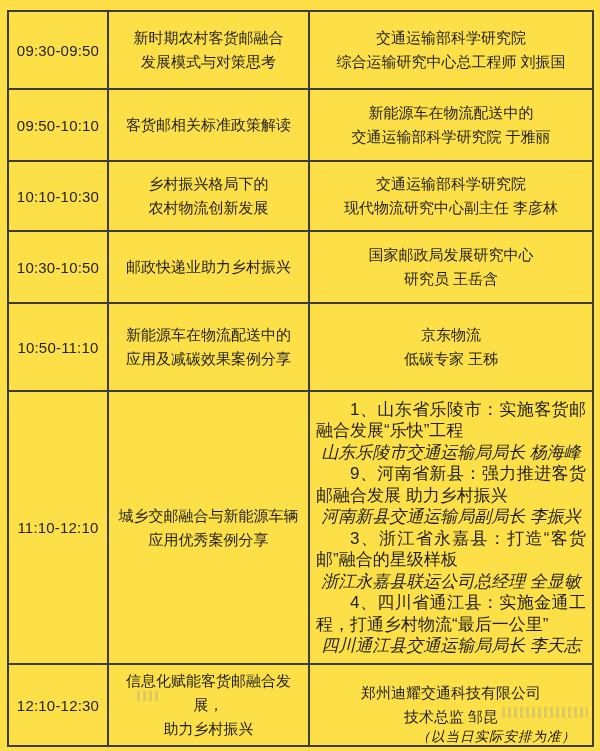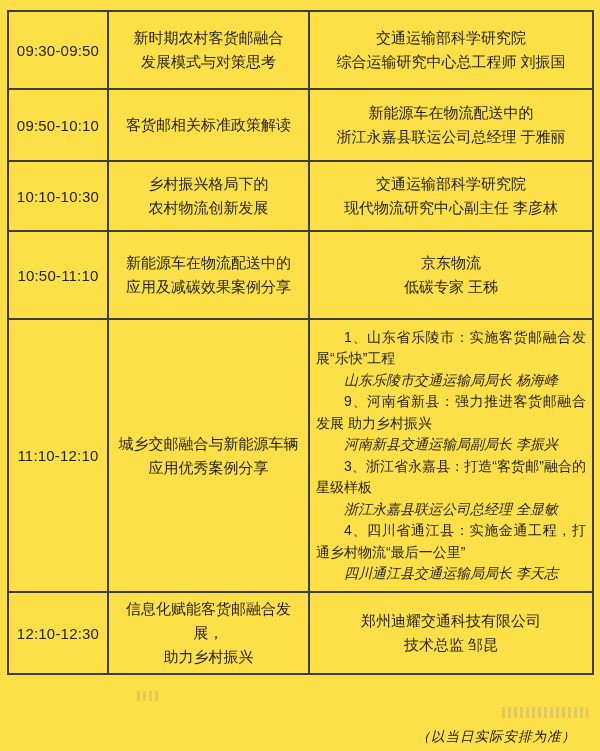--- a/index.html
+++ b/index.html
@@ -43,21 +43,21 @@
     line-height: 24px;
     color: #1f1f1f;
   }
   td.cases {
     text-align: left;
     vertical-align: middle;
     padding: 8px 10px;
   }
   td.cases p {
     margin: 0;
-    font-size: 14px;
+    font-size: 17px;
     line-height: 21.5px;
     color: #1f1f1f;
   }
   .case-item {
     text-indent: 2em;
     text-align: justify;
   }
   .case-name {
     font-style: italic;
   }
@@ -106,36 +106,46 @@
         </td>
       </tr>
 
       <tr style="height:72px">
         <td class="time">09:50-10:10</td>
         <td class="topic">
           <div>客货邮相关标准政策解读</div>
         </td>
         <td class="speaker">
           <div>新能源车在物流配送中的</div>
-          <div>浙江永嘉县联运公司总经理  于雅丽</div>
+          <div>交通运输部科学研究院  于雅丽</div>
         </td>
       </tr>
 
       <tr style="height:70px">
         <td class="time">10:10-10:30</td>
         <td class="topic">
           <div>乡村振兴格局下的</div>
           <div>农村物流创新发展</div>
         </td>
         <td class="speaker">
           <div>交通运输部科学研究院</div>
           <div>现代物流研究中心副主任  李彦林</div>
         </td>
       </tr>
 
+      <tr style="height:72px">
+        <td class="time">10:30-10:50</td>
+        <td class="topic">
+          <div>邮政快递业助力乡村振兴</div>
+        </td>
+        <td class="speaker">
+          <div>国家邮政局发展研究中心</div>
+          <div>研究员  王岳含</div>
+        </td>
+      </tr>
 
       <tr style="height:88px">
         <td class="time">10:50-11:10</td>
         <td class="topic">
           <div>新能源车在物流配送中的</div>
           <div>应用及减碳效果案例分享</div>
         </td>
         <td class="speaker">
           <div>京东物流</div>
           <div>低碳专家  王秭</div>

